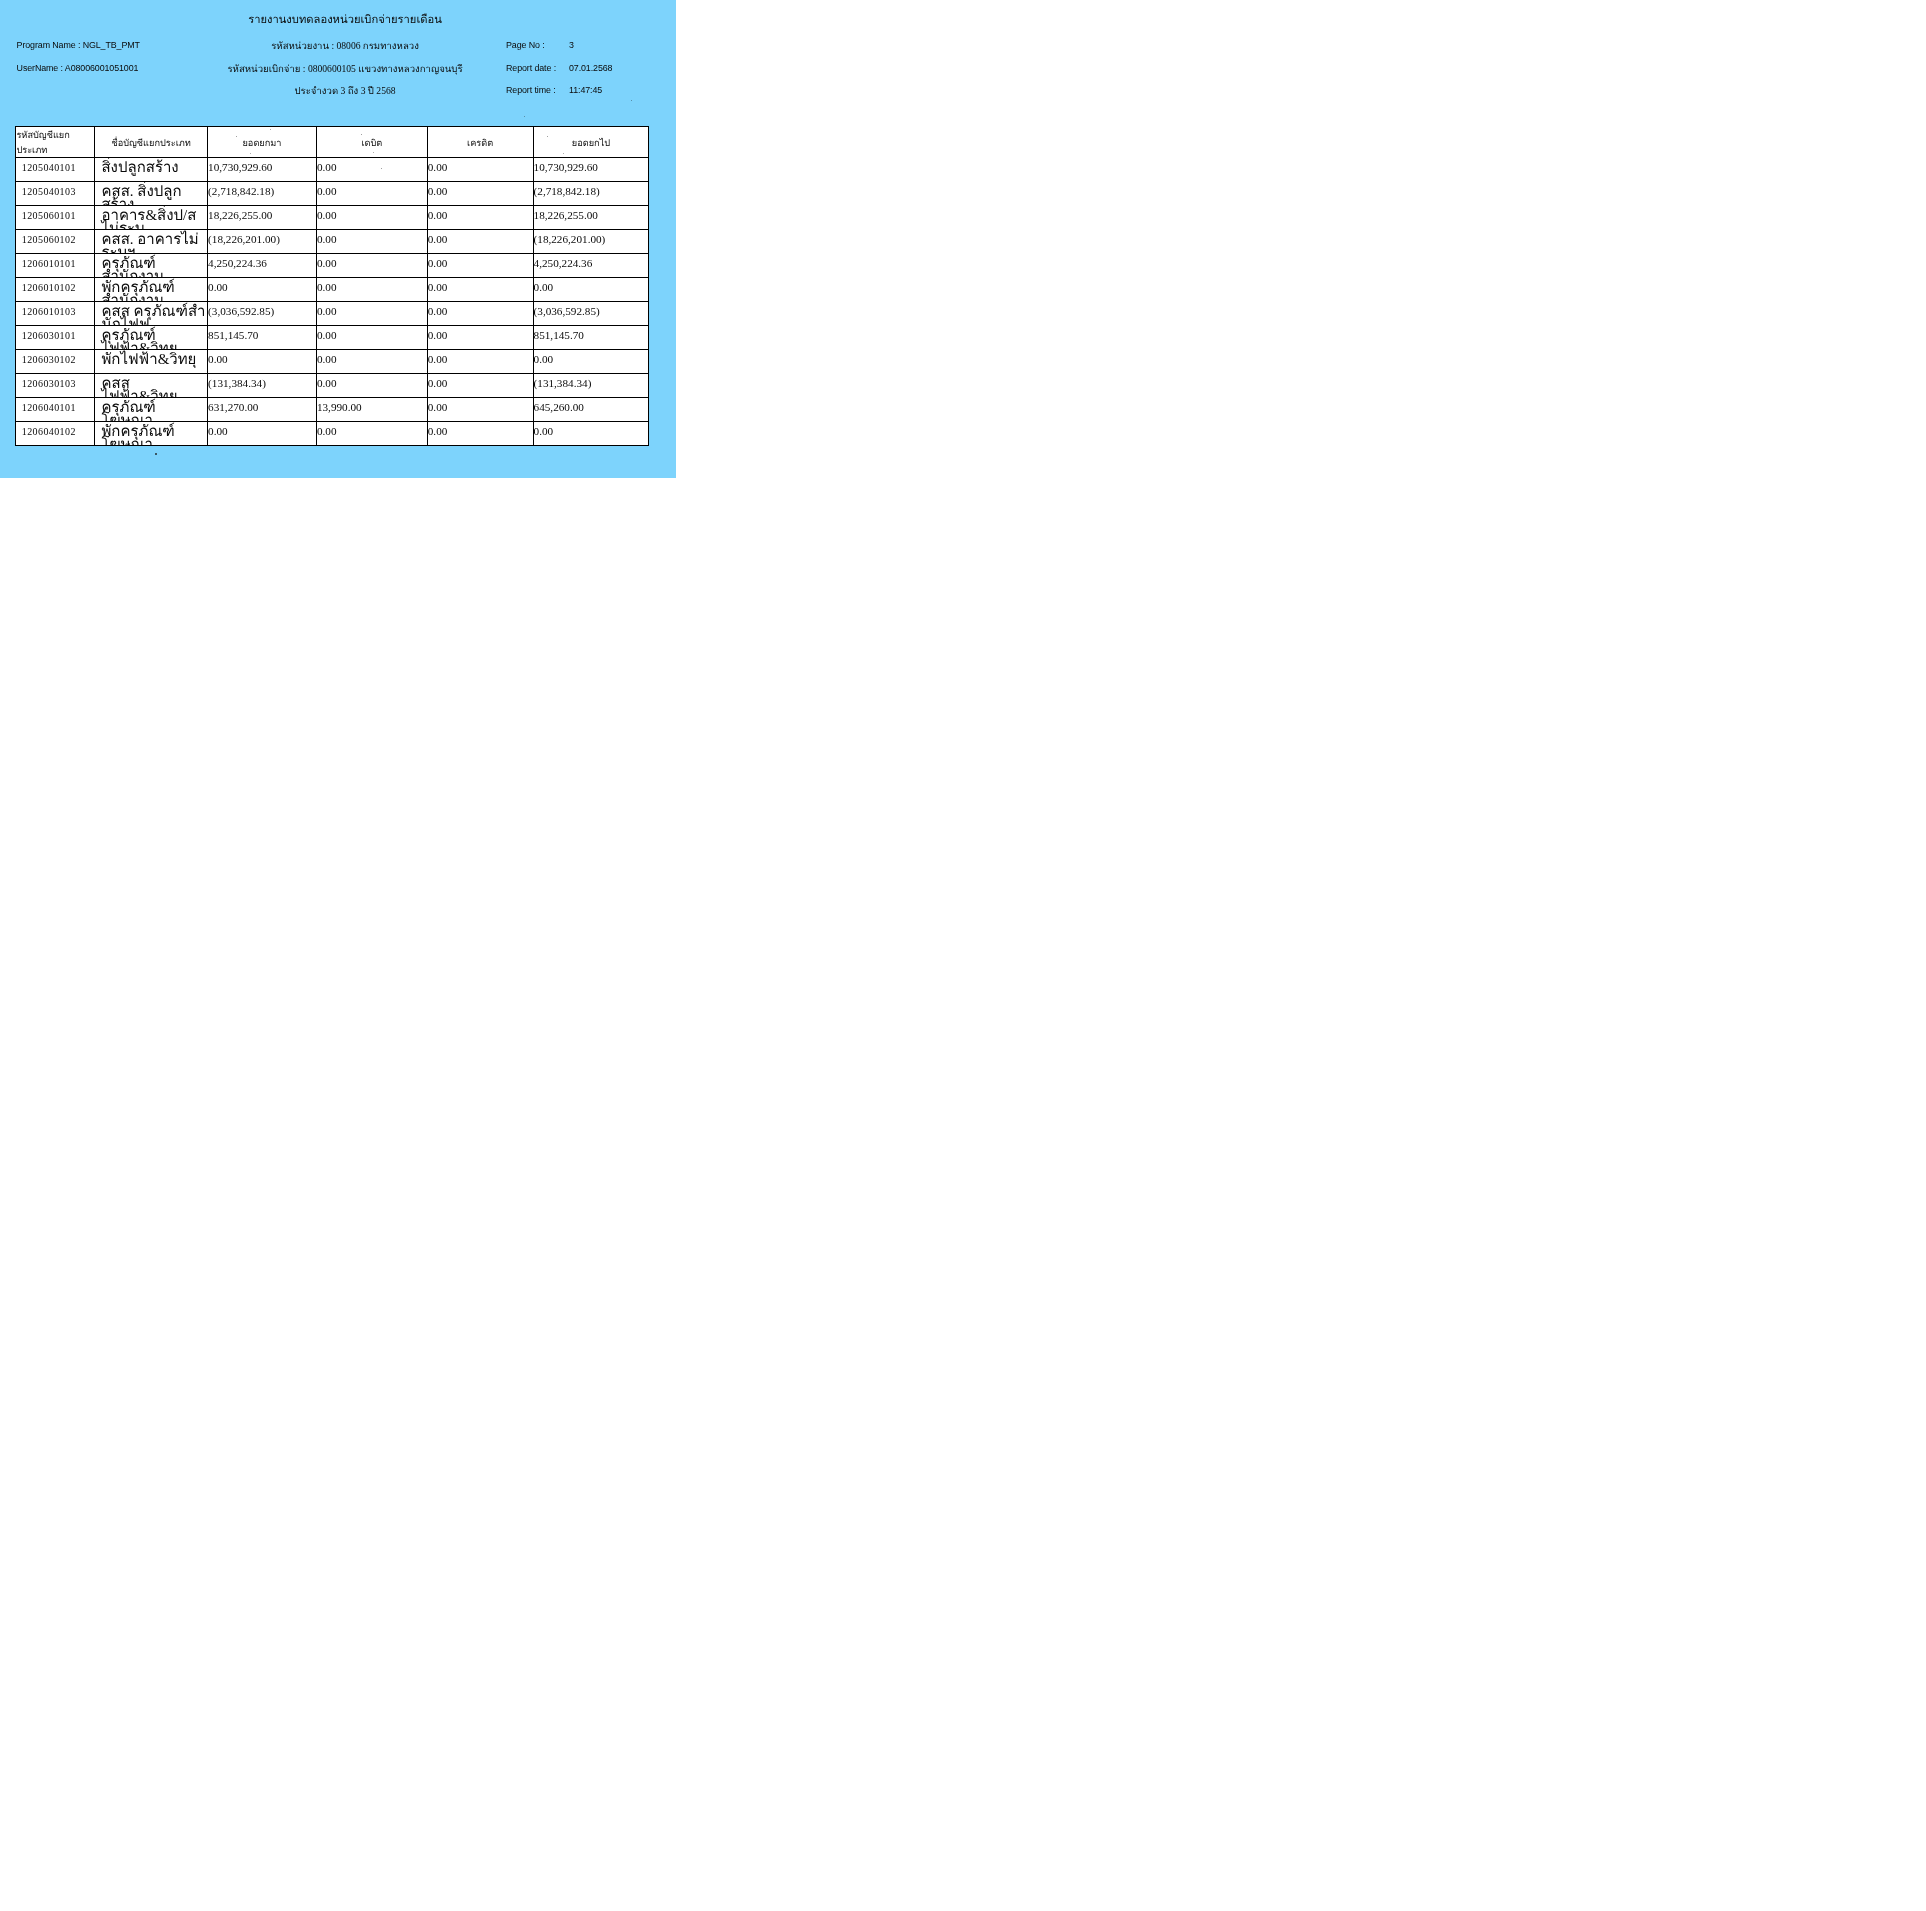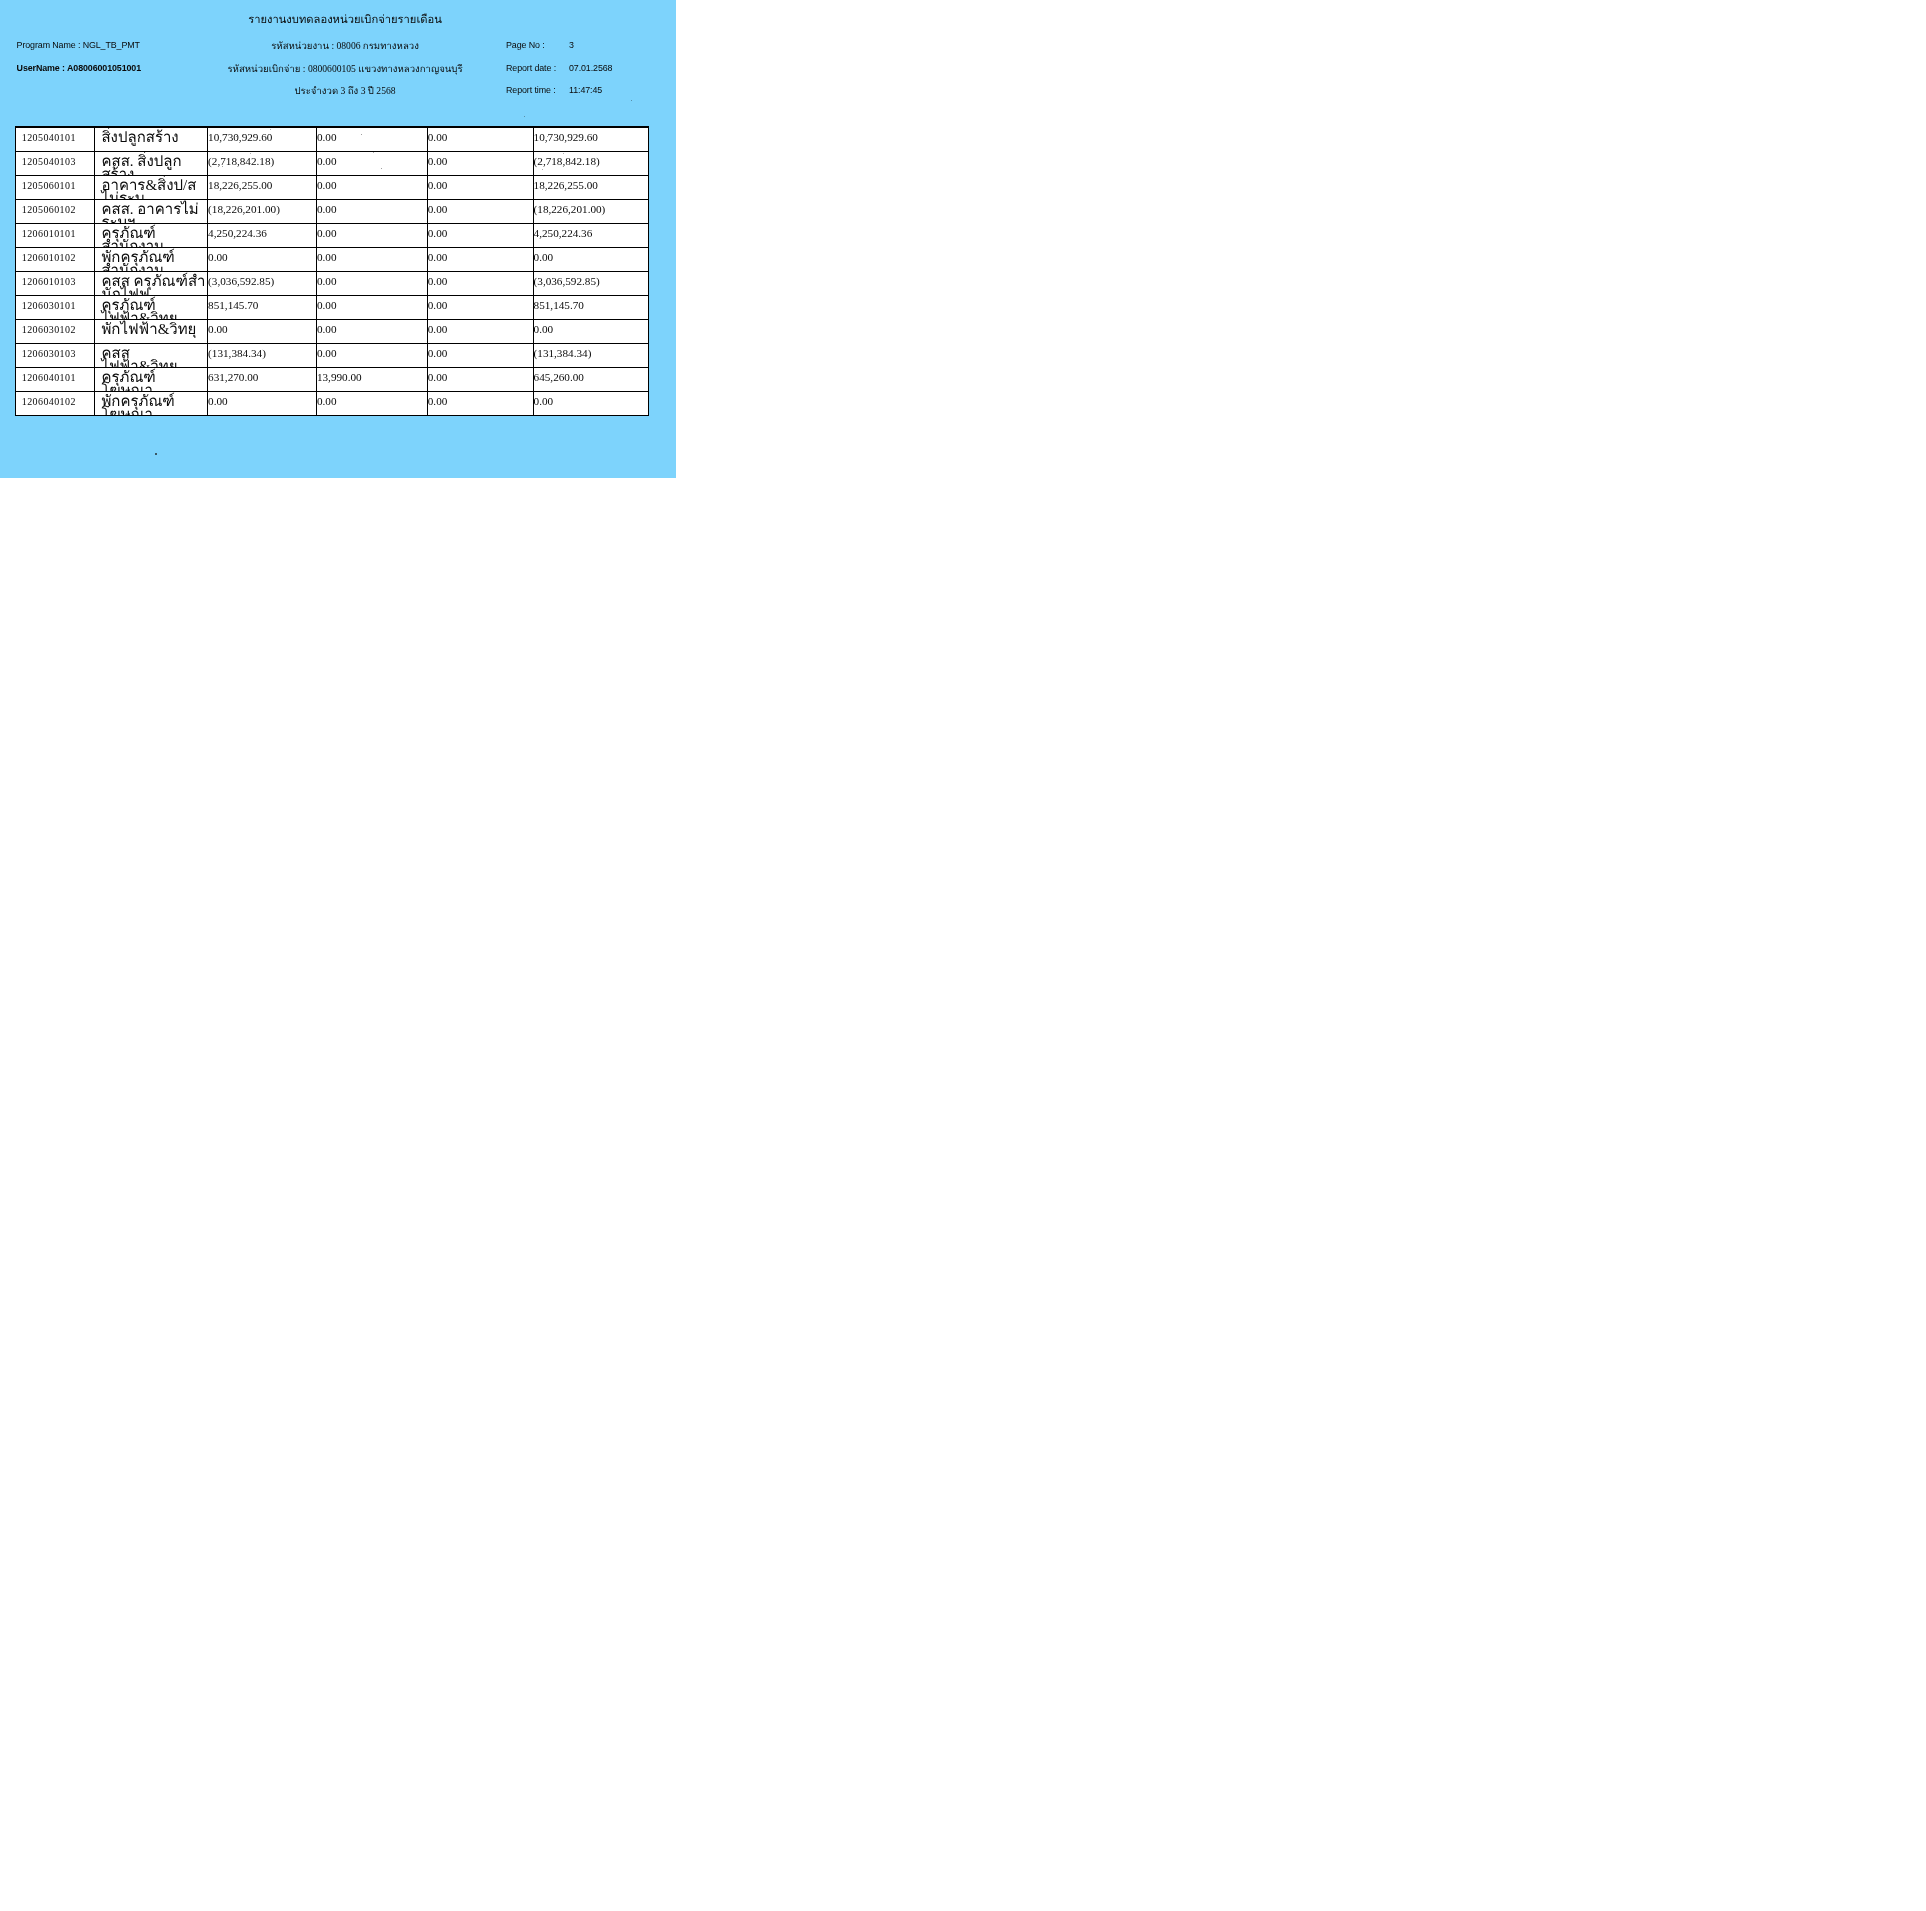--- a/index.html
+++ b/index.html
@@ -75,39 +75,47 @@
 
 <div class="page">
 
   <div class="abs title">รายงานงบทดลองหน่วยเบิกจ่ายรายเดือน</div>
 
   <div class="abs latin rowA" style="left:16.6px;">
     <span>Program Name :</span>
     <span> </span>
     <span>NGL_TB_PMT</span>
   </div>
-  <div class="abs latin rowB" style="left:16.6px;font-weight:bold;">
+  <div class="abs latin rowB" style="left:16.6px;">
     <span>UserName :</span>
     <span> </span>
     <span>A08006001051001</span>
   </div>
 
   <div class="abs thai-line center-block rowA">รหัสหน่วยงาน : 08006 กรมทางหลวง</div>
   <div class="abs thai-line center-block rowB">รหัสหน่วยเบิกจ่าย : 0800600105 แขวงทางหลวงกาญจนบุรี</div>
   <div class="abs thai-line center-block rowC">ประจำงวด 3 ถึง 3 ปี 2568</div>
 
   <div class="abs latin rowA rlabel">Page No :</div>
   <div class="abs latin rowA rvalue">3</div>
   <div class="abs latin rowB rlabel">Report date :</div>
   <div class="abs latin rowB rvalue">07.01.2568</div>
   <div class="abs latin rowC rlabel">Report time :</div>
   <div class="abs latin rowC rvalue">11:47:45</div>
 
   <div class="tbl">
 
+    <div class="tr thead">
+      <div class="td c0">รหัสบัญชีแยกประเภท</div>
+      <div class="td c1">ชื่อบัญชีแยกประเภท</div>
+      <div class="td c2">ยอดยกมา</div>
+      <div class="td c3">เดบิต</div>
+      <div class="td c4">เครดิต</div>
+      <div class="td c5">ยอดยกไป</div>
+    </div>
 
     <div class="tr first-body">
       <div class="td c0 code">1205040101</div>
       <div class="td c1 name">สิ่งปลูกสร้าง</div>
       <div class="td c2 num">10,730,929.60</div>
       <div class="td c3 num">0.00</div>
       <div class="td c4 num">0.00</div>
       <div class="td c5 num">10,730,929.60</div>
     </div>
 

